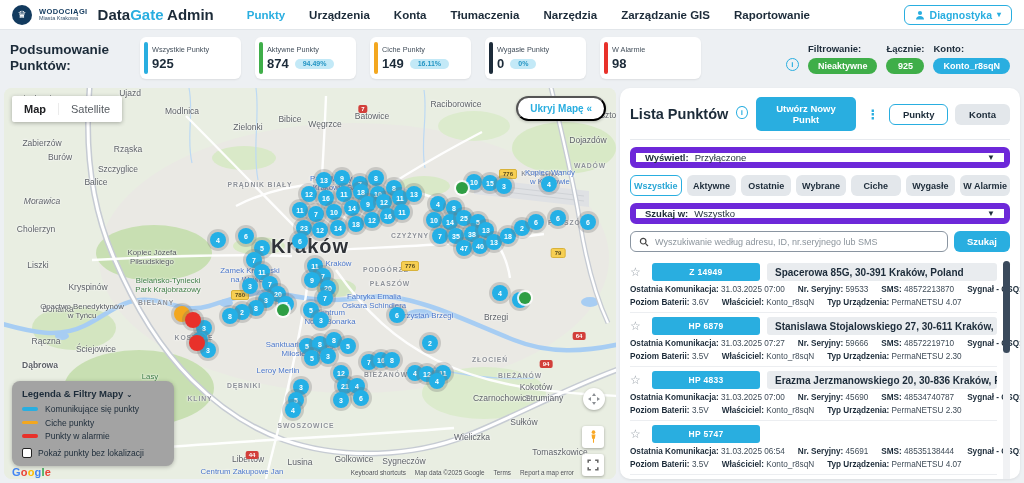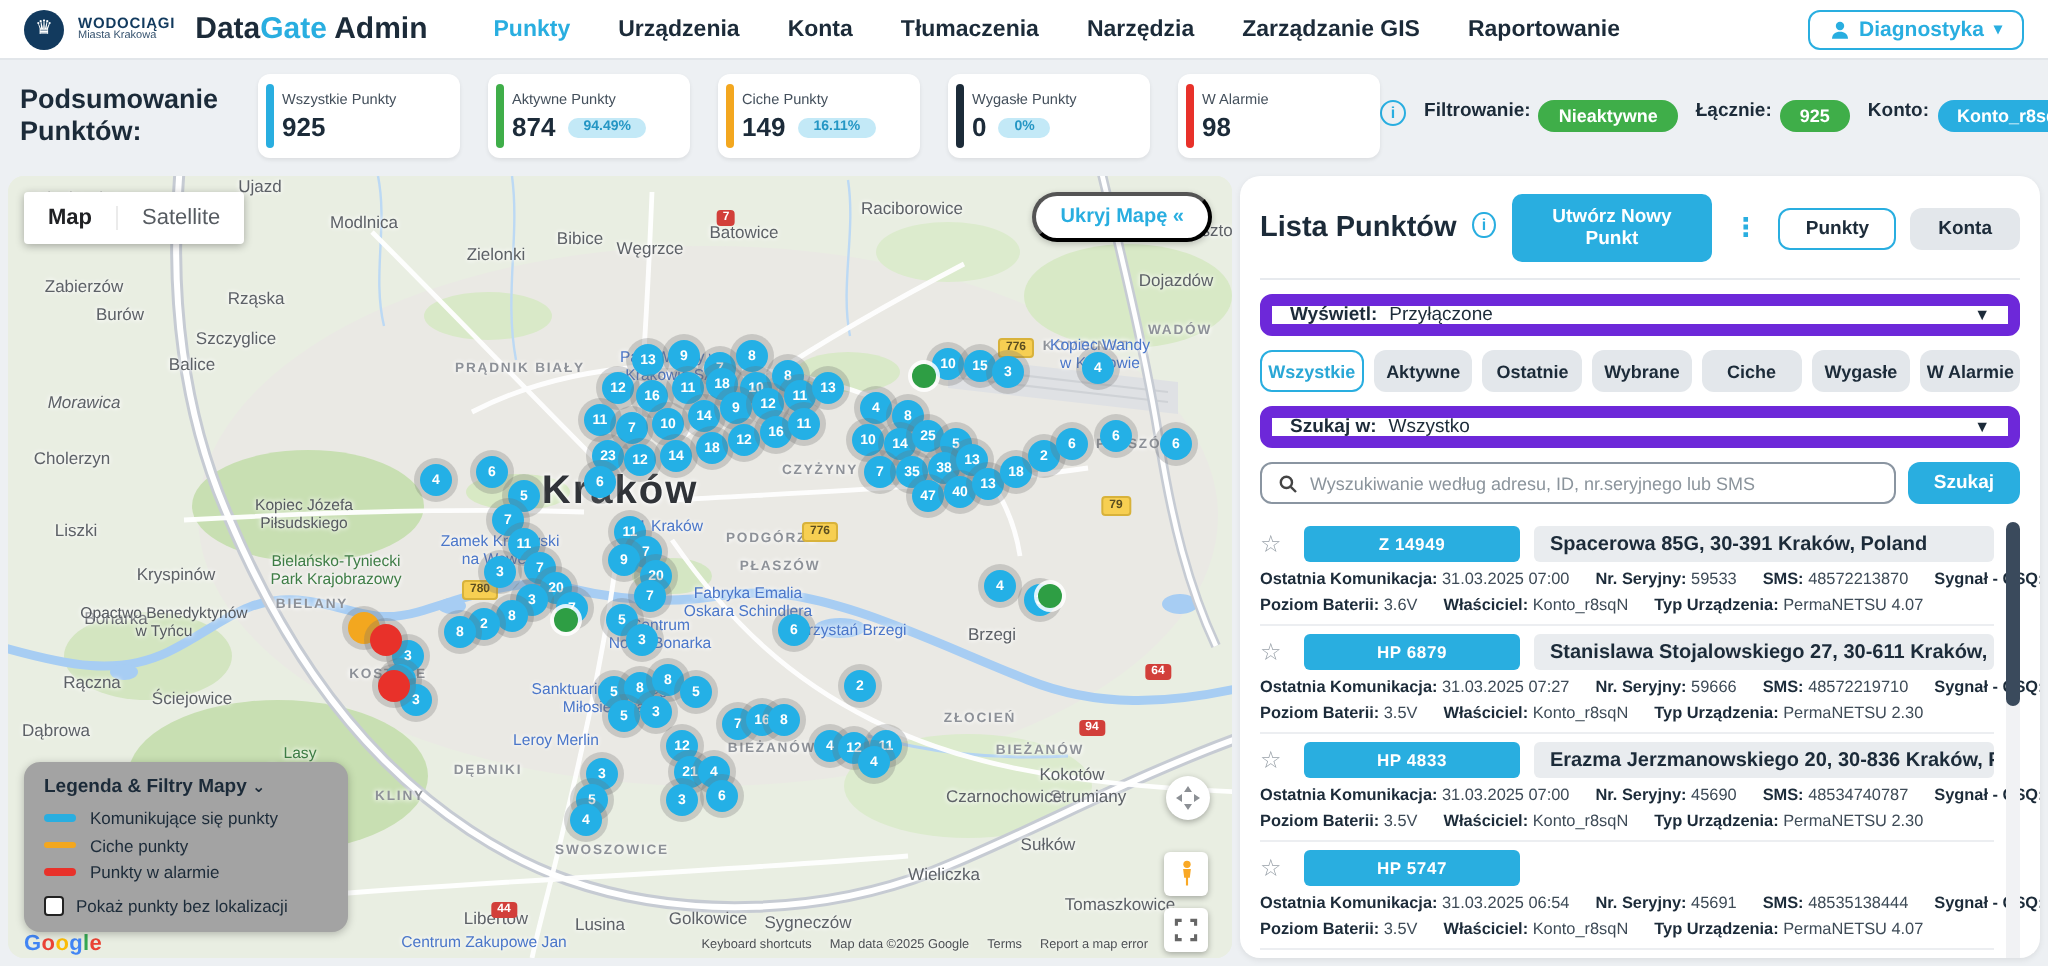--- a/index.html
+++ b/index.html
@@ -26,21 +26,21 @@
   .sum-title{width:110px;font-size:13.5px;font-weight:bold;line-height:1.15}
   #summary-cards{display:flex;gap:14px;margin-left:20px}
   .card{width:101px;height:42px;background:#fff;border-radius:6px;box-shadow:0 1px 2px rgba(0,0,0,.08);display:flex;flex-direction:column;justify-content:center;padding:0 6px 0 12px;position:relative}
   .card::before{content:"";position:absolute;left:4px;top:5px;bottom:5px;width:3.5px;border-radius:2px;background:var(--c)}
   .card .lbl{font-size:7.3px;color:#44505c;white-space:nowrap}
   .card .valrow{display:flex;align-items:center;gap:6px;margin-top:2px}
   .card .val{font-size:13px;font-weight:bold}
   .card .pct{background:#c3e9f7;color:#2596c4;font-size:7px;font-weight:bold;border-radius:8px;padding:1.5px 8px}
   .sum-right{margin-left:auto;display:flex;align-items:flex-end;gap:9px;padding-right:4px}
   .iicon{width:13px;height:13px;border-radius:50%;border:1.5px solid #29aee0;color:#29aee0;font-size:8px;font-weight:bold;display:flex;align-items:center;justify-content:center;margin-bottom:3px}
-  .kv{display:flex;gap:4px}
+  .kv{display:flex;flex-direction:column;gap:4px}
   .kv .k{font-size:9.5px;font-weight:bold}
   .pill{font-size:9px;font-weight:bold;color:#fff;border-radius:10px;padding:3px 10px;text-align:center;cursor:pointer}
   .pill.green{background:#3fae49}
   .pill.cyan{background:#29aee0}
 
   
   #map{position:absolute;left:4px;top:88px;width:612px;height:391px;border-radius:8px;overflow:hidden;background:#e9eee2}
   #map svg.base{position:absolute;inset:0;z-index:0}
   .mlabel{position:absolute;transform:translate(-50%,-50%);white-space:pre-line;text-align:center;color:#5d6167;font-size:8.5px;line-height:1.15;text-shadow:0 0 2px #fff,0 0 3px #fff;z-index:1;pointer-events:none}
   .mlabel.district{font-size:6.8px;letter-spacing:.9px;color:#8d9198;font-weight:bold}
@@ -249,21 +249,21 @@
         <div class="mlabel town" style="left: 114px; top: 82px;">Szczyglice</div>
         <div class="mlabel town" style="left: 56px; top: 70px;">Burów</div>
         <div class="mlabel town" style="left: 92px; top: 95px;">Balice</div>
         <div class="mlabel town" style="left: 38px; top: 114px; font-style: italic;">Morawica</div>
         <div class="mlabel town" style="left: 32px; top: 142px;">Cholerzyn</div>
         <div class="mlabel town" style="left: 34px; top: 178px;">Liszki</div>
         <div class="mlabel town" style="left: 84px; top: 200px;">Kryspinów</div>
         <div class="mlabel town" style="left: 54px; top: 222px;">Bonarka</div>
         <div class="mlabel town" style="left: 42px; top: 254px;">Rączna</div>
         <div class="mlabel town" style="left: 92px; top: 262px;">Ściejowice</div>
-        <div class="mlabel town" style="left: 24px; top: 278px;">Dąbrowa</div>
+        <div class="mlabel town" style="left: 36px; top: 278px; font-weight: bold;">Dąbrowa</div>
         <div class="mlabel town" style="left: 34px; top: 306px;">Wołowice</div>
         <div class="mlabel town" style="left: 150px; top: 360px;">Skawina</div>
         <div class="mlabel town" style="left: 244px; top: 372px;">Libertów</div>
         <div class="mlabel town" style="left: 296px; top: 375px;">Lusina</div>
         <div class="mlabel town" style="left: 350px; top: 372px;">Golkowice</div>
         <div class="mlabel town" style="left: 400px; top: 374px;">Sygneczów</div>
         <div class="mlabel town" style="left: 468px; top: 350px;">Wieliczka</div>
         <div class="mlabel town" style="left: 520px; top: 335px;">Sułków</div>
         <div class="mlabel town" style="left: 532px; top: 300px;">Kokotów</div>
         <div class="mlabel town" style="left: 540px; top: 311px;">Strumiany</div>

